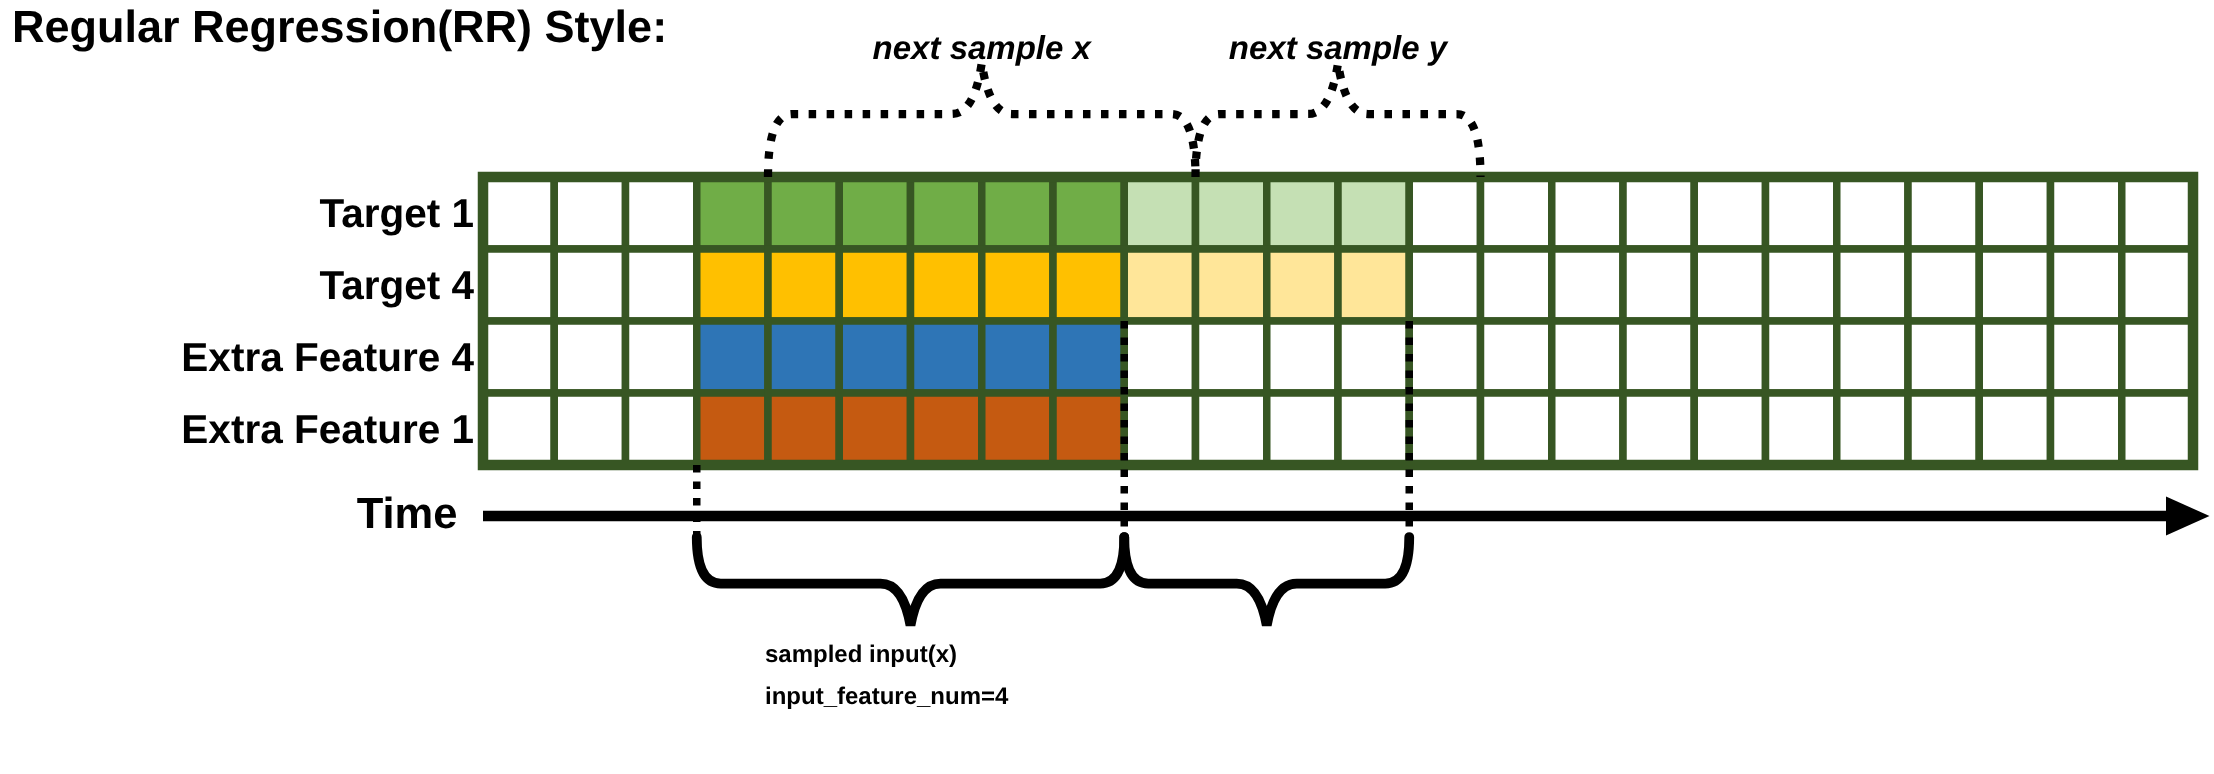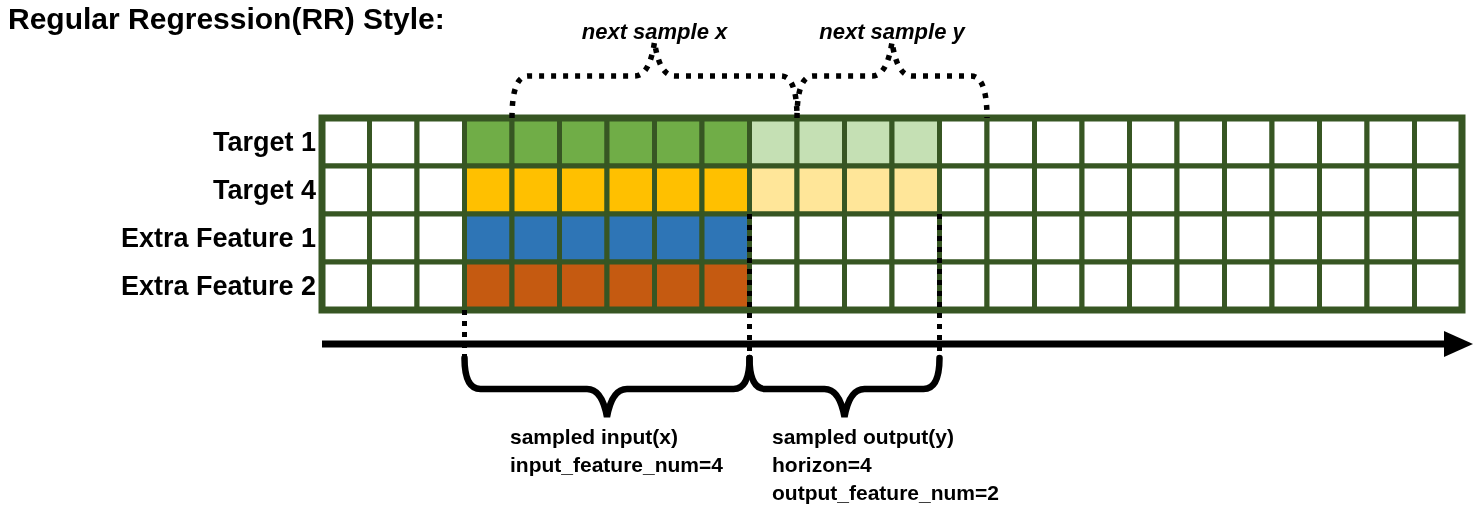--- a/index.html
+++ b/index.html
@@ -17,21 +17,21 @@
   }
   .row-label{
     position:absolute;left:60px;width:256px;height:48px;line-height:48px;
     text-align:right;font-size:27px;font-weight:700;white-space:nowrap;
   }
   .time-label{
     position:absolute;left:160px;top:327px;width:145px;text-align:right;
     font-size:29px;font-weight:700;
   }
   .notes{
-    position:absolute;top:423px;font-size:21px;font-weight:600;line-height:28px;white-space:nowrap;
+    position:absolute;top:423px;font-size:16px;font-weight:600;line-height:28px;white-space:nowrap;
   }
   .notes div{white-space:nowrap;}
 </style>
 </head>
 <body>
 
 <div class="canvas">
   <div class="title">Regular Regression(RR) Style:</div>
 
   <svg id="diagram-svg" width="1476" height="516" viewBox="0 0 1476 516">
@@ -148,27 +148,23 @@
         <polygon points="1444,331 1444,357 1473,344" fill="#000000"></polygon>
       </g>
     </svg>
 
   <div class="brace-label" id="next-x-label" style="left: 654.5px;">next sample x</div>
   <div class="brace-label" id="next-y-label" style="left: 892px;">next sample y</div>
 
   <div id="row-labels">
       <div class="row-label" style="top: 118px; text-align: right;">Target 1</div>
       <div class="row-label" style="top: 166px;">Target 4</div>
-      <div class="row-label" style="top: 214px;">Extra Feature 1</div>
-      <div class="row-label" style="top: 262px;">Extra Feature 2</div>
+      <div class="row-label" style="top: 214px;">Extra Feature 4</div>
+      <div class="row-label" style="top: 262px;">Extra Feature 1</div>
     </div>
 
+  <div class="time-label">Time</div>
 
   <div class="notes" id="input-notes" style="left:510px">
       <div>sampled input(x)</div>
       <div>input_feature_num=4</div>
     </div>
-  <div class="notes" id="output-notes" style="left:772px">
-      <div>sampled output(y)</div>
-      <div>horizon=4</div>
-      <div>output_feature_num=2</div>
-    </div>
 </div>
 
 </body></html>

